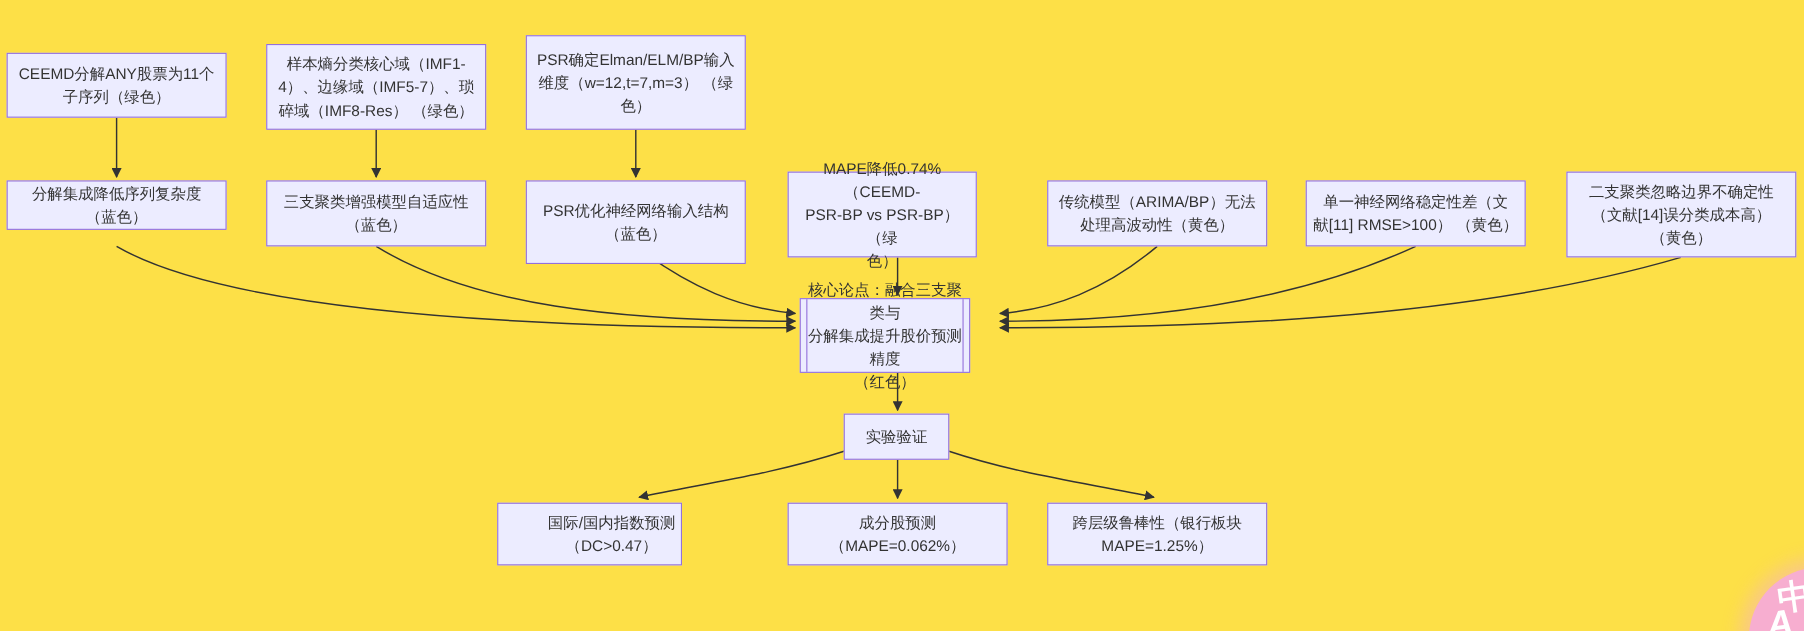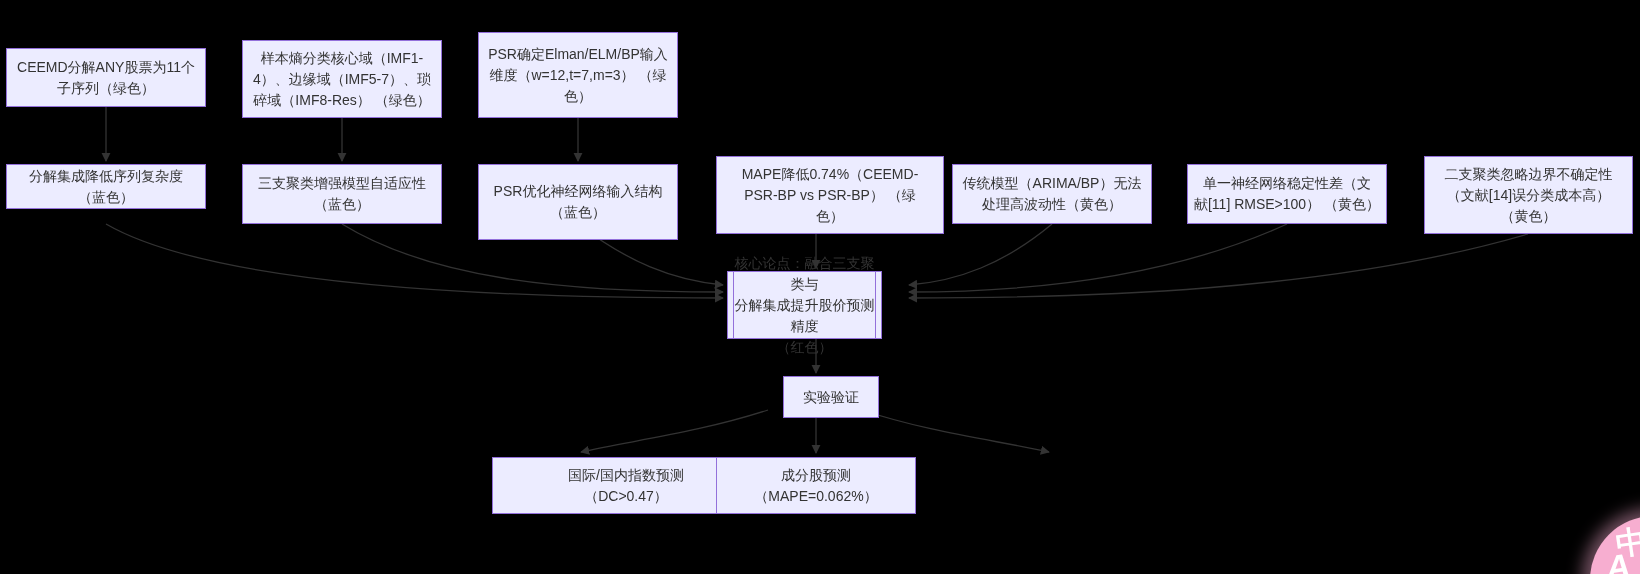--- a/index.html
+++ b/index.html
@@ -1,17 +1,17 @@
 <!DOCTYPE html>
 <html style="--node-fill: #ECECFF; --node-border: #9370DB; --arrow: #333333; --badge-bg: #F7AED0;"><head>
 <meta charset="utf-8">
 <style>
   html,body{margin:0;padding:0;background:#fff;}
   .canvas{
-    position:relative;width:1640px;height:574px;overflow:hidden;background:#000000;
+    position:relative;width:1640px;height:574px;overflow:hidden;background:#fde047;
     font-family:"Liberation Sans","DejaVu Sans",sans-serif;
   }
   .edges{position:absolute;left:0;top:0;width:1640px;height:574px;}
   .node{
     position:absolute;box-sizing:border-box;
     background:var(--node-fill,#ECECFF);
     border:1px solid var(--node-border,#9370DB);
     color:#333;font-size:14px;line-height:21px;
     display:flex;align-items:center;justify-content:center;
     text-align:center;white-space:pre-line;padding:0 4px;
@@ -67,40 +67,42 @@
   <div class="node" style="left:478px;top:32px;width:200px;height:86px;">PSR确定Elman/ELM/BP输入
 维度（w=12,t=7,m=3） （绿
 色）</div>
 
   <div class="node" style="left:6px;top:164px;width:200px;height:45px;">分解集成降低序列复杂度
 （蓝色）</div>
   <div class="node" style="left:242px;top:164px;width:200px;height:60px;">三支聚类增强模型自适应性
 （蓝色）</div>
   <div class="node" style="left:478px;top:164px;width:200px;height:76px;">PSR优化神经网络输入结构
 （蓝色）</div>
-  <div class="node" style="left:716px;top:156px;width:228px;height:78px;">MAPE降低0.74%（CEEMD-
+  <div class="node" style="left:716px;top:156px;width:172px;height:78px;">MAPE降低0.74%（CEEMD-
 PSR-BP vs PSR-BP） （绿
 色）</div>
   <div class="node" style="left:952px;top:164px;width:200px;height:60px;">传统模型（ARIMA/BP）无法
 处理高波动性（黄色）</div>
   <div class="node" style="left:1187px;top:164px;width:200px;height:60px;">单一神经网络稳定性差（文
 献[11] RMSE&gt;100） （黄色）</div>
   <div class="node" style="left:1424px;top:156px;width:209px;height:78px;">二支聚类忽略边界不确定性
 （文献[14]误分类成本高）
 （黄色）</div>
 
   <div class="node subroutine" style="left:727px;top:271px;width:155px;height:68px;">核心论点：融合三支聚类与
 分解集成提升股价预测精度
 （红色）</div>
 
-  <div class="node" style="left:783px;top:376px;width:96px;height:42px;">实验验证</div>
+  <div class="node" style="left:767px;top:376px;width:96px;height:42px;">实验验证</div>
 
-  <div class="node" style="left:492px;top:457px;width:228px;height:57px;padding-left:44px;">国际/国内指数预测
+  <div class="node" style="left:452px;top:457px;width:168px;height:57px;padding-left:44px;">国际/国内指数预测
 （DC&gt;0.47）</div>
   <div class="node" style="left:716px;top:457px;width:200px;height:57px;">成分股预测
 （MAPE=0.062%）</div>
+  <div class="node" style="left:952px;top:457px;width:200px;height:57px;">跨层级鲁棒性（银行板块
+MAPE=1.25%）</div>
 
   <div class="badge">
     <span class="b1">中</span>
     <span class="b2">A</span>
   </div>
 
 </div>
 
 </body></html>

